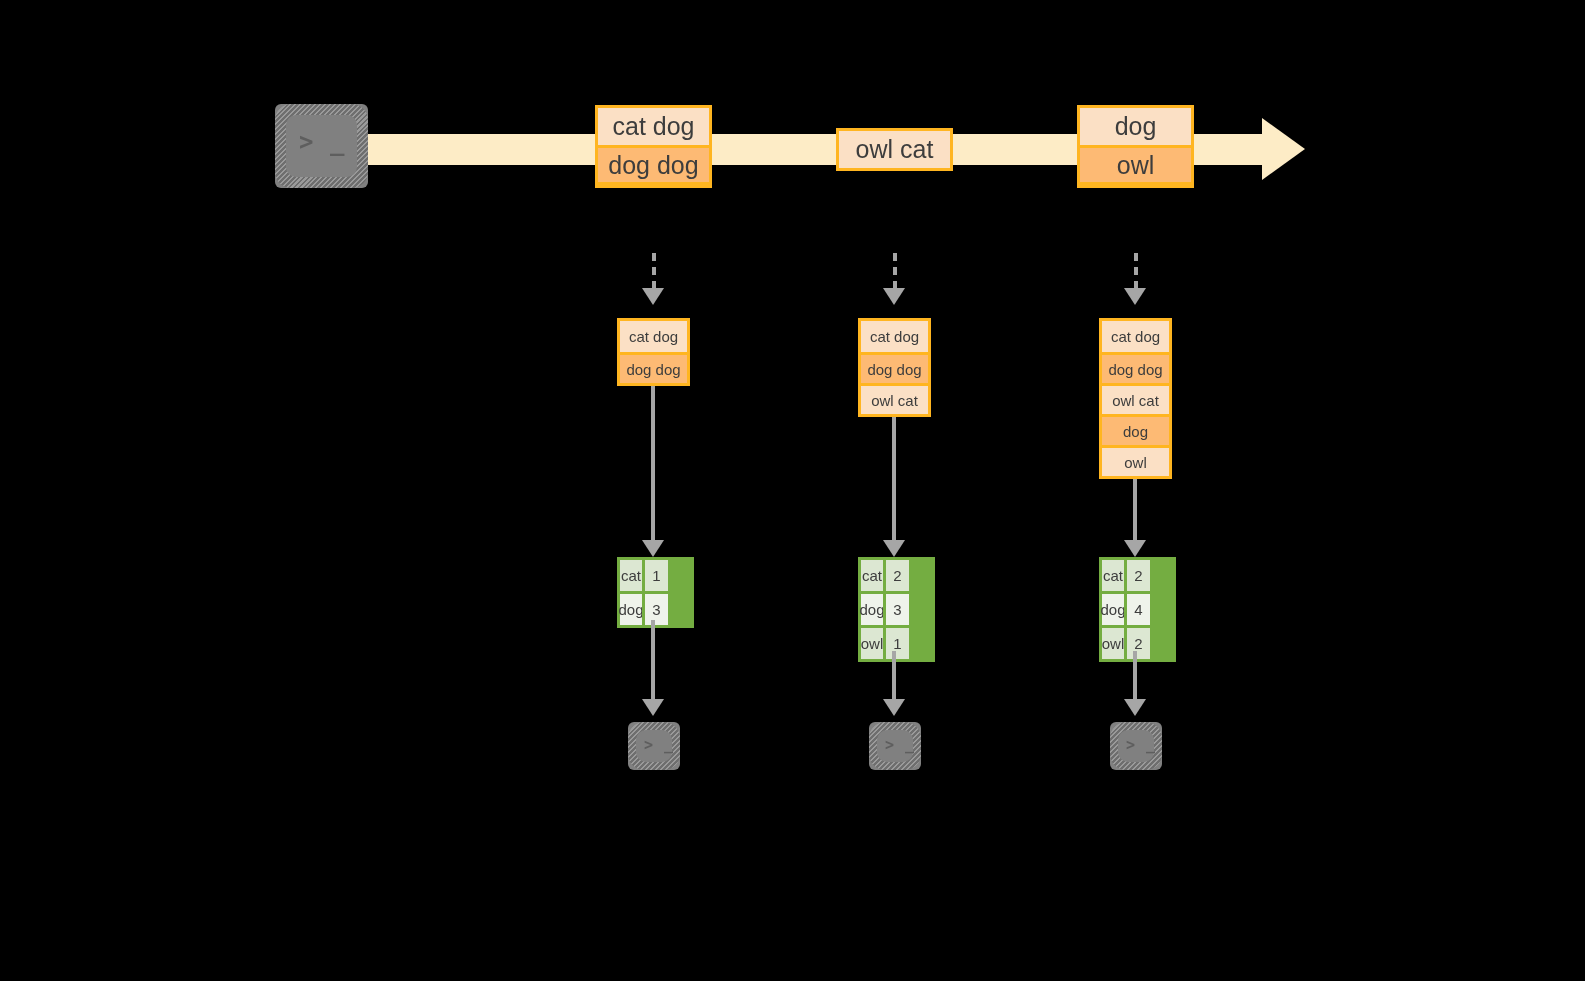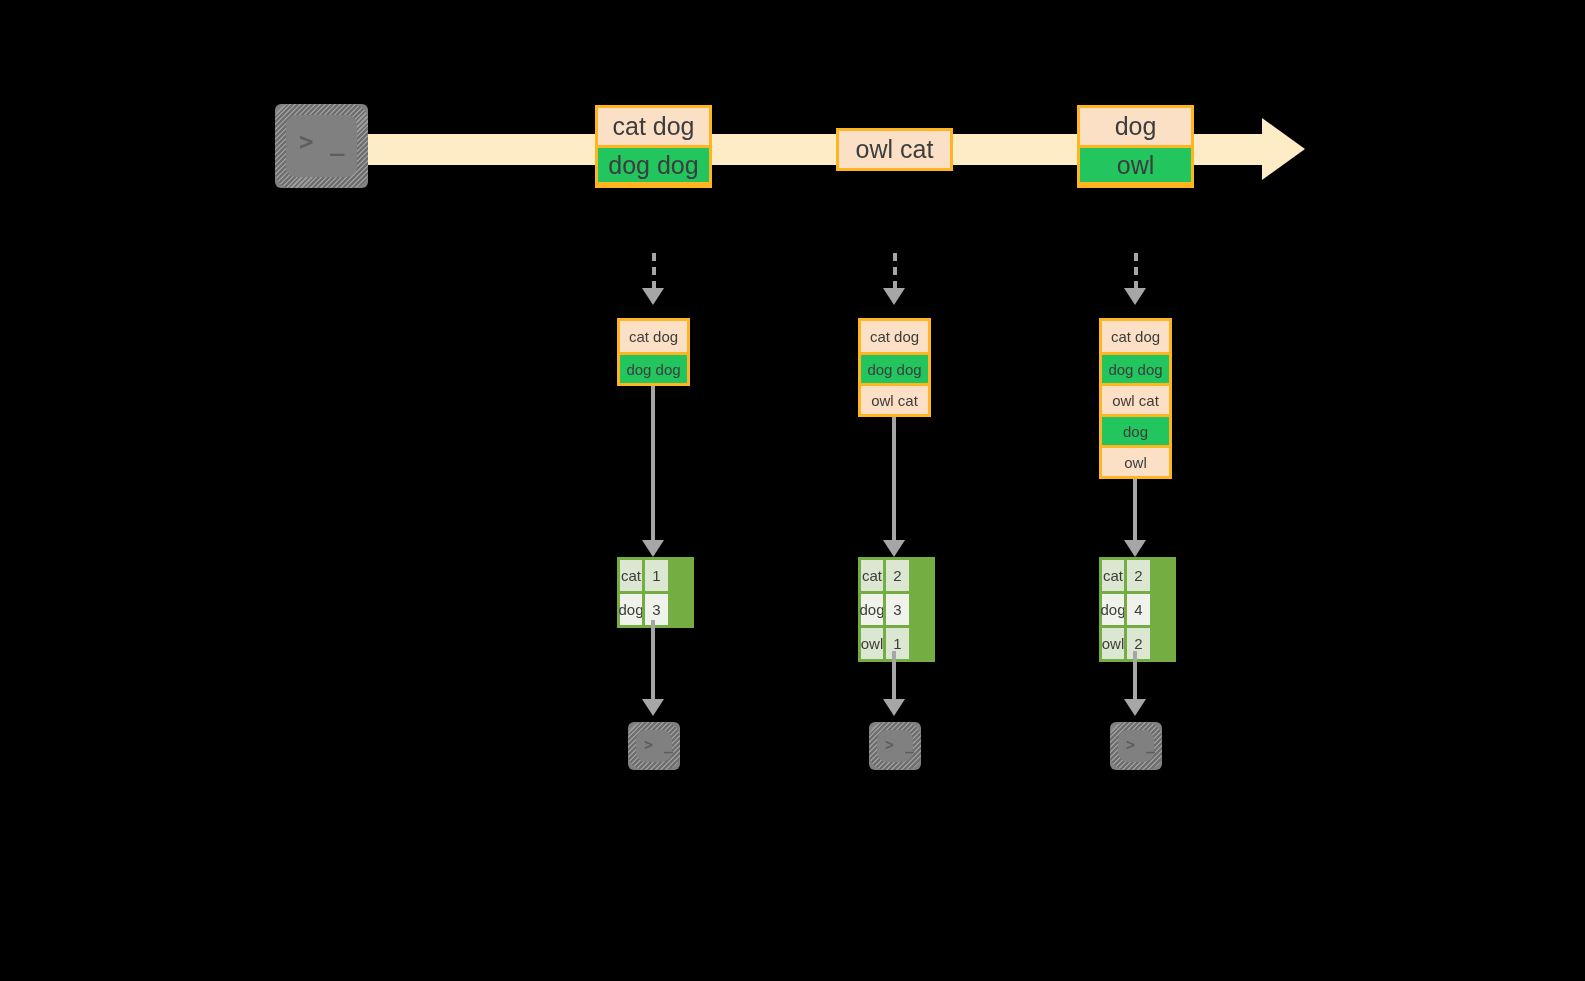--- a/index.html
+++ b/index.html
@@ -80,21 +80,21 @@
   .ebox .cell {
     box-sizing: border-box;
     display: flex;
     align-items: center;
     justify-content: center;
     color: #3d3d3d;
     white-space: nowrap;
   }
   .ebox .cell + .cell { border-top: 3px solid #FFB520; }
   .cell.dark  { background: #FBE0C5; }
-  .cell.light { background: #22c55e; }
+  .cell.light { background: #fdba74; }
 
   .ebox.big   { font-size: 25px; }
   .ebox.big .cell { height: 37px; }
 
   .ebox.small { font-size: 15px; }
   .ebox.small .cell { height: 31px; }
 
   
   .gtable {
     position: absolute;

